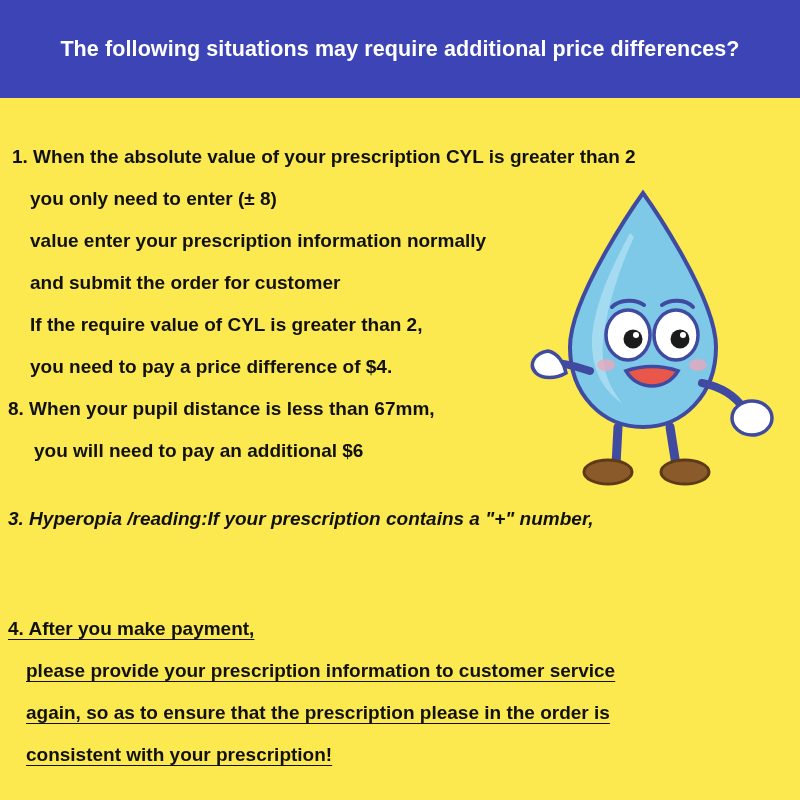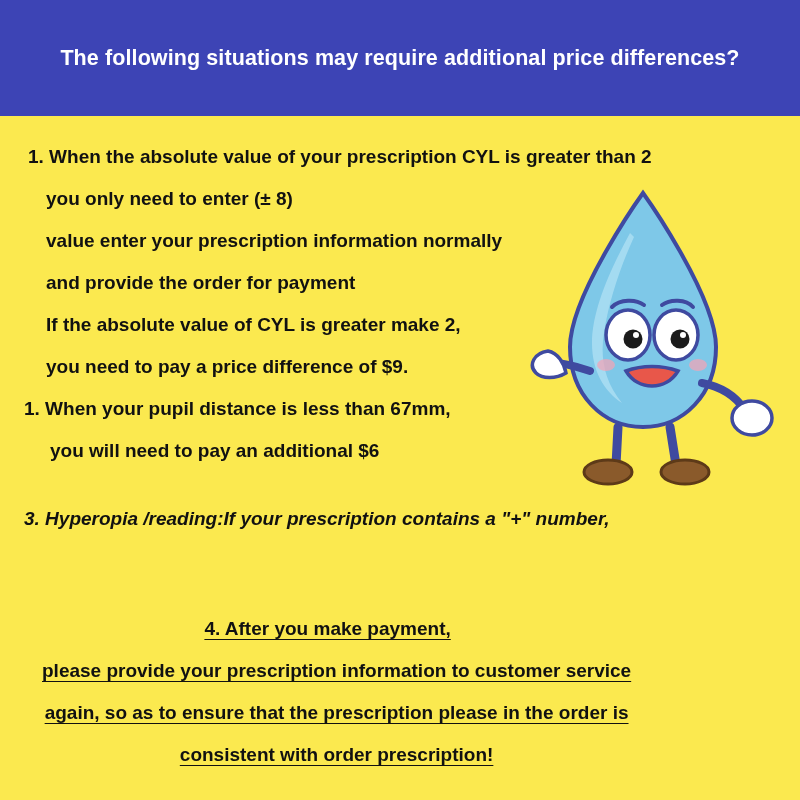--- a/index.html
+++ b/index.html
@@ -18,38 +18,38 @@
     width: 800px;
     height: 800px;
     background: #fbe94f;
     box-sizing: border-box;
   }
   .header-banner {
     position: absolute;
     top: 0;
     left: 0;
     width: 800px;
-    height: 116px;
+    height: 98px;
     background: #3d44b5;
     display: flex;
     align-items: center;
     justify-content: center;
   }
   .header-title {
     color: #ffffff;
     font-size: 21.5px;
     font-weight: bold;
     letter-spacing: 0.1px;
     text-align: center;
     white-space: nowrap;
   }
   .body-area {
     position: absolute;
     top: 98px;
-    left: 16px;
+    left: 0;
     width: 716px;
     height: 702px;
   }
   .para {
     position: absolute;
     color: #111111;
     font-size: 19px;
     font-weight: bold;
     line-height: 42px;
     white-space: nowrap;
@@ -62,21 +62,21 @@
   .indent-2 { padding-left: 26px; }
   .underline {
     text-decoration: underline;
     text-underline-offset: 4px;
   }
 
   
   #block-1 { top: 38px; left: 12px; }
   #block-2 { top: 290px; left: 8px; }
   #block-3 { top: 400px; left: 8px; font-style: italic; }
-  #block-4 { top: 510px; left: 8px; text-align: center; }
+  #block-4 { top: 510px; left: 8px; }
 
   
   .mascot {
     position: absolute;
     top: 175px;
     left: 530px;
     width: 250px;
     height: 330px;
   }
 </style>
@@ -88,39 +88,39 @@
   <div class="header-banner">
     <div class="header-title">The following situations may require additional price differences?</div>
   </div>
 
   <div class="body-area">
 
     <div class="para" id="block-1">
       <span class="line">1. When the absolute value of your prescription CYL is greater than 2</span>
       <span class="line indent-1">you only need to enter (± 8)</span>
       <span class="line indent-1">value enter your prescription information normally</span>
-      <span class="line indent-1">and provide the order for payment</span>
-      <span class="line indent-1">If the absolute value of CYL is greater make 2,</span>
-      <span class="line indent-1">you need to pay a price difference of $9.</span>
+      <span class="line indent-1">and submit the order for customer</span>
+      <span class="line indent-1">If the require value of CYL is greater than 2,</span>
+      <span class="line indent-1">you need to pay a price difference of $4.</span>
     </div>
 
     <div class="para" id="block-2">
-      <span class="line">1. When your pupil distance is less than 67mm,</span>
+      <span class="line">8. When your pupil distance is less than 67mm,</span>
       <span class="line indent-2">you will need to pay an additional $6</span>
     </div>
 
     <div class="para" id="block-3">
       <span class="line">3. Hyperopia /reading:If your prescription contains a "+" number,</span>
     </div>
 
     <div class="para" id="block-4">
       <span class="line"><span class="underline">4. After you make payment,</span></span>
       <span class="line underline indent-1">please provide your prescription information to customer service</span>
       <span class="line underline indent-1">again, so as to ensure that the prescription please in the order is</span>
-      <span class="line underline indent-1">consistent with order prescription!</span>
+      <span class="line underline indent-1">consistent with your prescription!</span>
     </div>
 
   </div>
 
   <div class="mascot">
     <svg viewBox="0 0 250 330" width="250" height="330" xmlns="http://www.w3.org/2000/svg">
 
       <path d="M88 252 L86 290" stroke="#3f4aa0" stroke-width="9" stroke-linecap="round" fill="none"></path>
       <path d="M140 252 L146 290" stroke="#3f4aa0" stroke-width="9" stroke-linecap="round" fill="none"></path>
 

